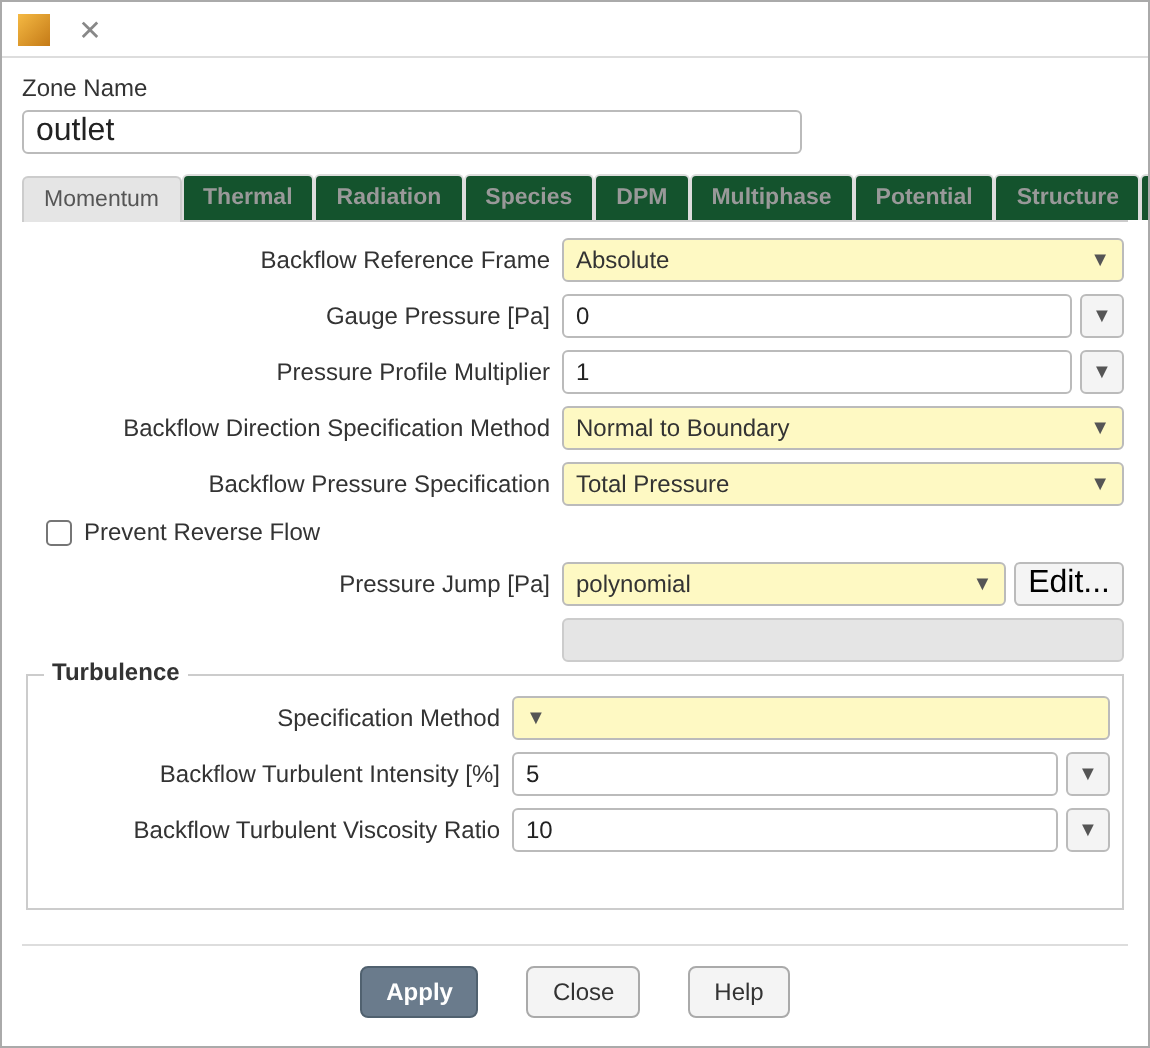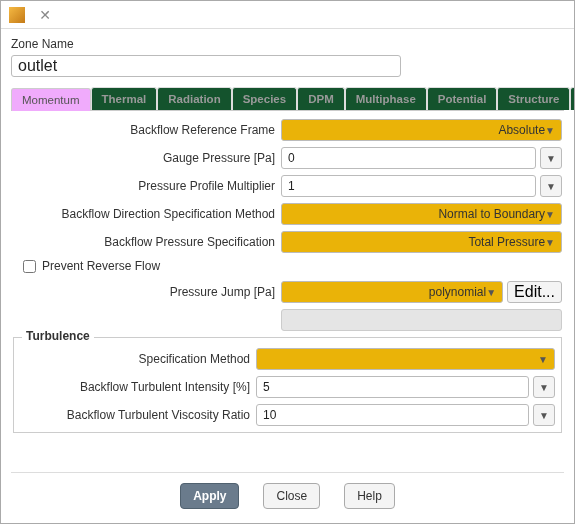--- a/index.html
+++ b/index.html
@@ -7,34 +7,34 @@
 .window { width: 575px; height: 524px; border: 1px solid #aaa; background: #fff; display: flex; flex-direction: column; }
 .titlebar { height: 28px; display: flex; align-items: center; padding: 0 8px; border-bottom: 1px solid #ddd; }
 .app-icon { width: 16px; height: 16px; background: linear-gradient(135deg, #f5b943, #c47a17); margin-right: 6px; }
 .title-text { flex: 1; color: #444; }
 .close-x { width: 28px; text-align: center; color: #888; cursor: pointer; font-size: 14px; }
 .content { padding: 6px 10px 0 10px; flex: 1; display: flex; flex-direction: column; overflow: hidden; }
 .zn-label { margin: 2px 0 4px 0; color: #333; }
 .zn-input { width: 390px; height: 22px; border: 1px solid #bbb; border-radius: 3px; padding: 0 6px; font-size: 16px; color: #222; }
 .tabs { display: flex; border-bottom: 1px solid #ccc; margin-top: 10px; }
 .tab { padding: 5px 10px; font-size: 11.5px; color: #999; background: #14532d; border: 1px solid #ddd; border-bottom: none; border-radius: 3px 3px 0 0; margin-right: 0px; cursor: pointer; font-weight: bold; }
-.tab.active { background: #f0abfc; color: #555; font-weight: 500; border-color: #ccc; position: relative; top: 1px; }
+.tab.active { background: #e5e5e5; color: #555; font-weight: 500; border-color: #ccc; position: relative; top: 1px; }
 .form-area { padding: 8px 2px 0 2px; }
 .row { display: flex; align-items: center; margin-bottom: 6px; }
 .lbl { width: 268px; text-align: right; padding-right: 6px; color: #333; }
 .ctrl { flex: 1; display: flex; align-items: center; }
-.select { flex: 1; height: 22px; border: 1px solid #bbb; border-radius: 3px; background: #eab308; display: flex; align-items: center; justify-content: flex-end; padding: 0 6px; cursor: pointer; }
+.select { flex: 1; height: 22px; border: 1px solid #bbb; border-radius: 3px; background: #fef9c3; display: flex; align-items: center; justify-content: space-between; padding: 0 6px; cursor: pointer; }
 .select .caret { font-size: 10px; color: #555; }
 .numin { flex: 1; height: 22px; border: 1px solid #bbb; border-radius: 3px; padding: 0 6px; font-size: 12px; color: #222; }
 .dropbtn { width: 22px; height: 22px; border: 1px solid #bbb; border-radius: 3px; background: #f4f4f4; margin-left: 4px; display: flex; align-items: center; justify-content: center; font-size: 10px; color: #555; cursor: pointer; }
 .check-row { display: flex; align-items: center; margin: 6px 0 8px 10px; }
 .check-row input { margin-right: 6px; }
 .editbtn { height: 22px; padding: 0 6px; border: 1px solid #bbb; border-radius: 3px; background: #f4f4f4; margin-left: 4px; cursor: pointer; font-size: 16px; }
 .grey-bar { height: 22px; background: #e5e5e5; border: 1px solid #ccc; border-radius: 3px; flex: 1; margin-left: 0; }
-.turb-box { border: 1px solid #ccc; margin-top: 6px; padding: 10px 6px 0 6px; position: relative; }
+.turb-box { border: 1px solid #ccc; margin-top: 6px; padding: 10px 6px 22px 6px; position: relative; }
 .turb-title { position: absolute; top: -9px; left: 8px; background: #fff; padding: 0 4px; font-weight: bold; color: #333; }
 .turb-box .lbl { width: 236px; }
 .footer { border-top: 1px solid #ddd; margin-top: auto; padding: 10px 0 14px 0; display: flex; justify-content: center; gap: 24px; }
 .btn { height: 26px; padding: 0 12px; border: 1px solid #aaa; border-radius: 4px; background: #f4f4f4; cursor: pointer; font-size: 12px; color: #333; }
 .btn.primary { background: #6a7b8c; color: #fff; border-color: #50616f; font-weight: bold; }
 </style>
 </head>
 <body>
 
 <div class="window">

